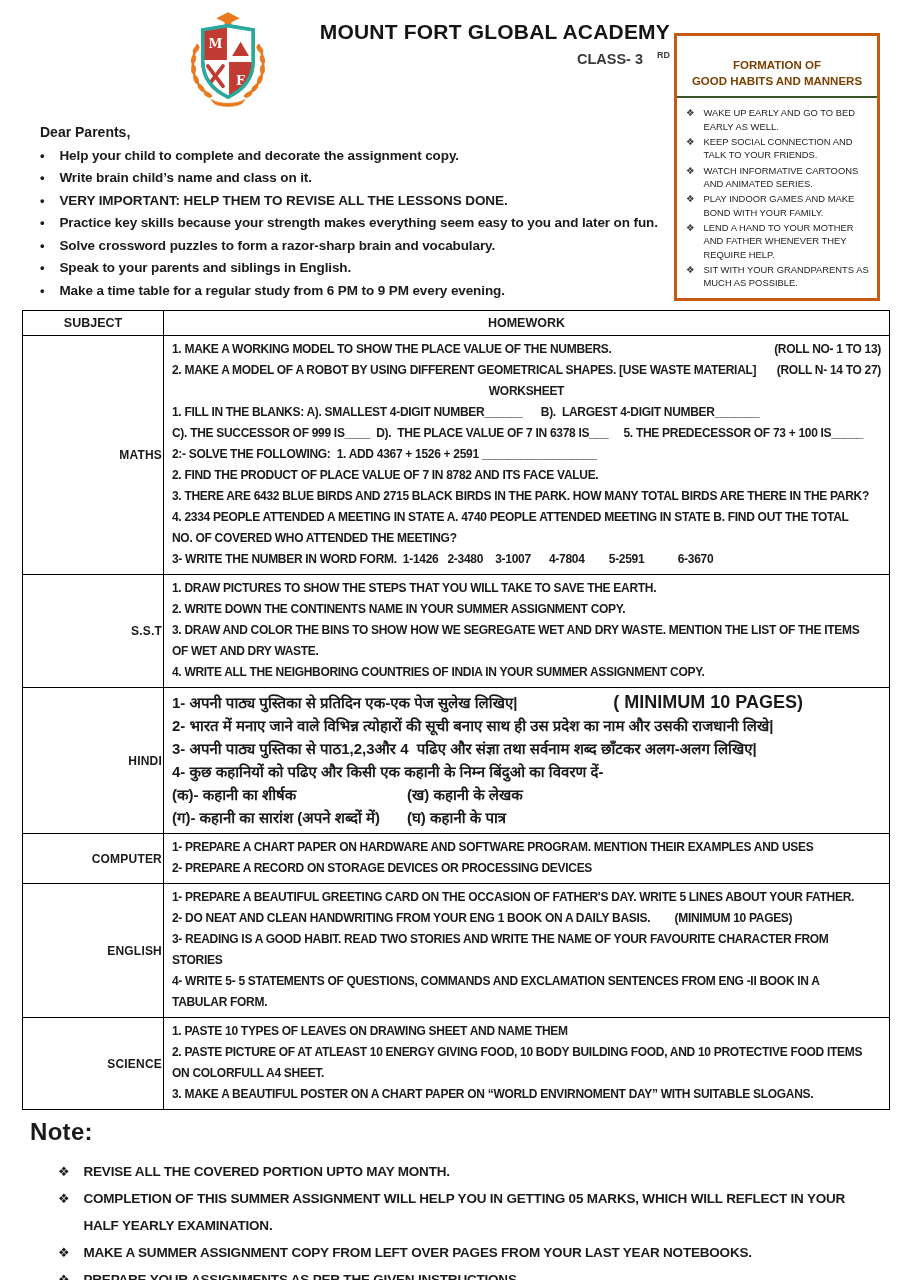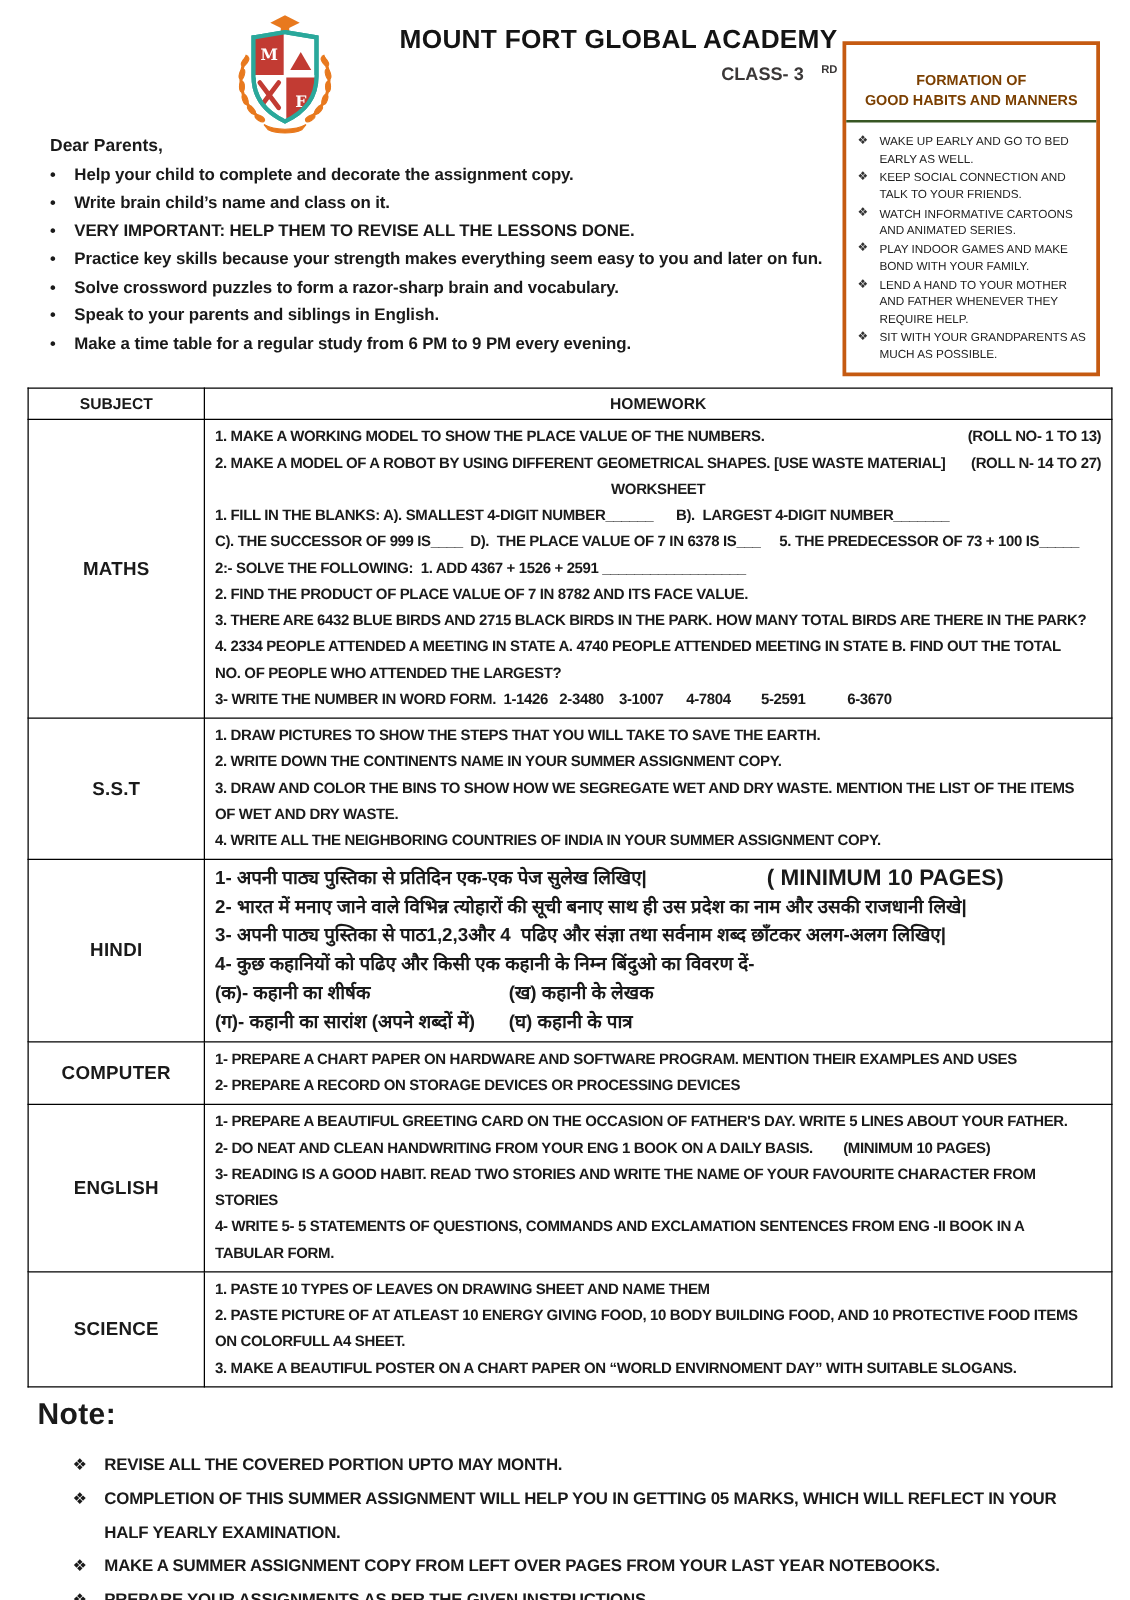--- a/index.html
+++ b/index.html
@@ -22,34 +22,34 @@
   .class-line sup{font-size:9px;padding-left:14px;}
 
   .habits-box{position:absolute;left:674px;top:33px;width:206px;min-height:262px;
       border:3px solid var(--accent-orange);padding:21px 7px 6px;}
   .habits-title{text-align:center;font-weight:bold;font-size:11.5px;line-height:1.4;color:var(--brown);}
   .habits-divider{border:none;border-top:2.5px solid var(--green);margin:7px -7px 8px;}
   .habits-list{list-style:none;margin:0;padding:0 0 0 2px;}
   .habits-list li{display:flex;gap:9px;font-size:9.4px;line-height:1.42;color:#222;margin-bottom:2px;}
   .habits-list .diamond{font-size:9.5px;color:#333;flex:0 0 auto;}
 
-  .parents{position:absolute;left:40px;top:108px;width:630px;}
+  .parents{position:absolute;left:40px;top:124px;width:630px;}
   .salutation{font-size:14px;font-weight:bold;margin-bottom:4px;}
   .parents-list{list-style:none;margin:0;padding:0;}
   .parents-list li{display:flex;gap:15px;font-size:13.5px;font-weight:bold;
       line-height:15px;margin-top:7.5px;letter-spacing:-0.1px;white-space:nowrap;}
   .parents-list .dot{font-size:13px;flex:0 0 auto;}
 
   
   table.homework{border-collapse:collapse;margin:8px 14px 0 22px;width:868px;table-layout:fixed;}
   table.homework th,table.homework td{border:1.6px solid #000;}
   th.col-subject{width:141px;}
   table.homework th{font-size:12.5px;font-weight:bold;padding:5px 2px;text-align:center;}
-  td.subject{width:141px;text-align:center;vertical-align:middle;
-      font-weight:bold;font-size:15px;letter-spacing:.2px;}
+  td.subject{width:141px;text-align:right;vertical-align:middle;
+      font-weight:bold;font-size:12px;letter-spacing:.2px;}
   td.content{padding:3px 8px 4px;font-weight:bold;font-size:12px;line-height:21px;letter-spacing:-0.3px;}
   .hw-line{white-space:pre-wrap;}
   .hw-line.center{text-align:center;}
   .hw-line .right{float:right;}
   .hw-line .tail-note{float:right;margin-right:78px;}
   .hw-line .col-first{display:inline-block;min-width:235px;}
   td.content.hindi{font-size:15px;line-height:23px;letter-spacing:0;}
   td.content.hindi .latin{font-size:18px;}
 
   
@@ -198,21 +198,21 @@
           <td class="content">
             <div class="hw-line"><span class="right">(ROLL NO- 1 TO 13)</span><span>1. MAKE A WORKING MODEL TO SHOW THE PLACE VALUE OF THE NUMBERS.</span></div>
             <div class="hw-line"><span class="right">(ROLL N- 14 TO 27)</span><span>2. MAKE A MODEL OF A ROBOT BY USING DIFFERENT GEOMETRICAL SHAPES. [USE WASTE MATERIAL]</span></div>
             <div class="hw-line center"><span>WORKSHEET</span></div>
             <div class="hw-line"><span>1. FILL IN THE BLANKS: A). SMALLEST 4-DIGIT NUMBER______      B).  LARGEST 4-DIGIT NUMBER_______</span></div>
             <div class="hw-line"><span>C). THE SUCCESSOR OF 999 IS____  D).  THE PLACE VALUE OF 7 IN 6378 IS___     5. THE PREDECESSOR OF 73 + 100 IS_____</span></div>
             <div class="hw-line"><span>2:- SOLVE THE FOLLOWING:  1. ADD 4367 + 1526 + 2591 __________________</span></div>
             <div class="hw-line"><span>2. FIND THE PRODUCT OF PLACE VALUE OF 7 IN 8782 AND ITS FACE VALUE.</span></div>
             <div class="hw-line"><span>3. THERE ARE 6432 BLUE BIRDS AND 2715 BLACK BIRDS IN THE PARK. HOW MANY TOTAL BIRDS ARE THERE IN THE PARK?</span></div>
             <div class="hw-line"><span>4. 2334 PEOPLE ATTENDED A MEETING IN STATE A. 4740 PEOPLE ATTENDED MEETING IN STATE B. FIND OUT THE TOTAL</span></div>
-            <div class="hw-line"><span>NO. OF PEOPLE WHO ATTENDED THE LARGEST?</span></div>
+            <div class="hw-line"><span>NO. OF COVERED WHO ATTENDED THE MEETING?</span></div>
             <div class="hw-line"><span>3- WRITE THE NUMBER IN WORD FORM.  1-1426   2-3480    3-1007      4-7804        5-2591           6-3670</span></div>
           </td>
         </tr>
         <tr>
           <td class="subject">S.S.T</td>
           <td class="content">
             <div class="hw-line"><span>1. DRAW PICTURES TO SHOW THE STEPS THAT YOU WILL TAKE TO SAVE THE EARTH.</span></div>
             <div class="hw-line"><span>2. WRITE DOWN THE CONTINENTS NAME IN YOUR SUMMER ASSIGNMENT COPY.</span></div>
             <div class="hw-line"><span>3. DRAW AND COLOR THE BINS TO SHOW HOW WE SEGREGATE WET AND DRY WASTE. MENTION THE LIST OF THE ITEMS</span></div>
             <div class="hw-line"><span>OF WET AND DRY WASTE.</span></div>

